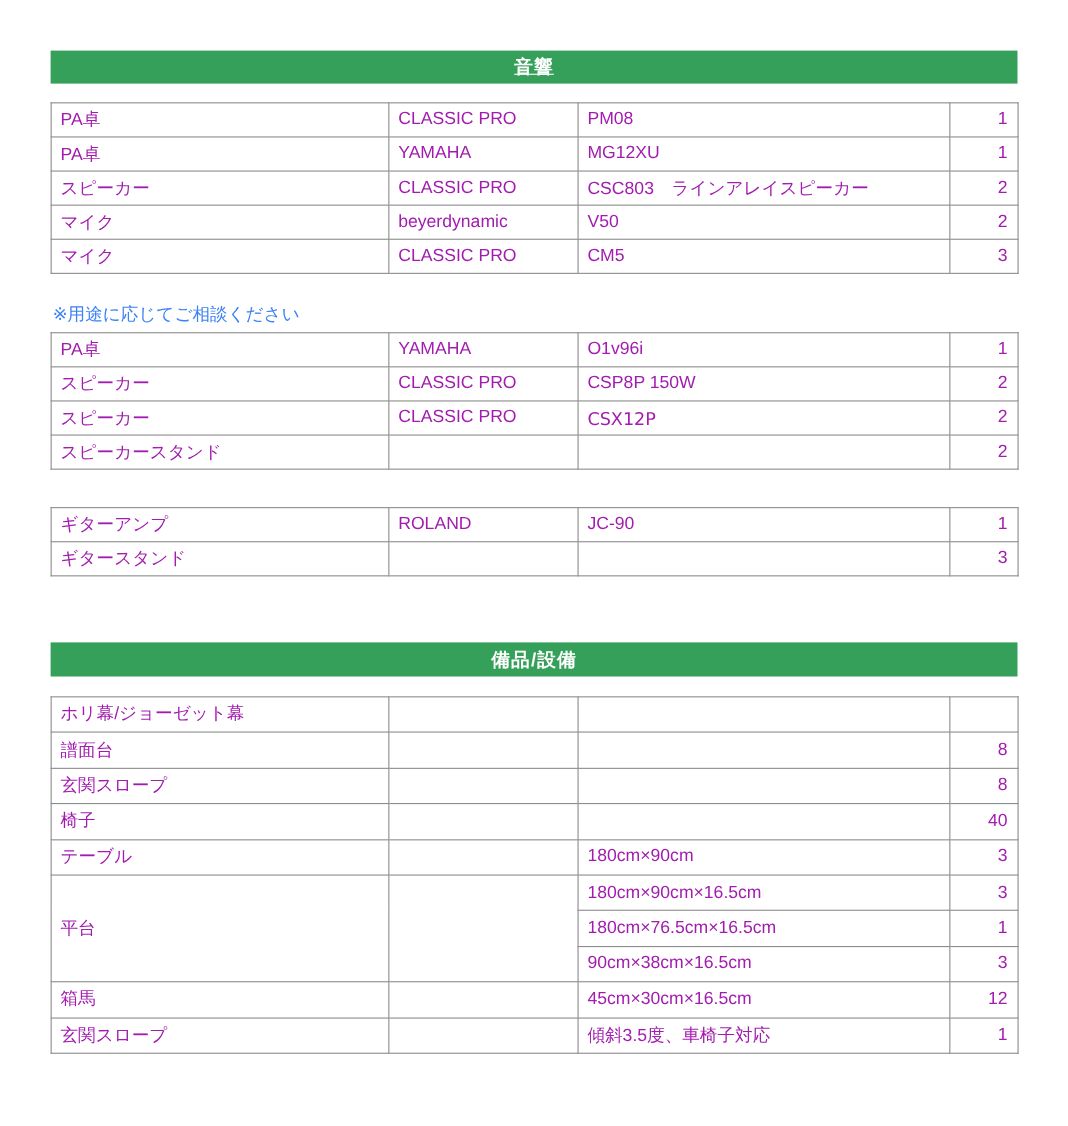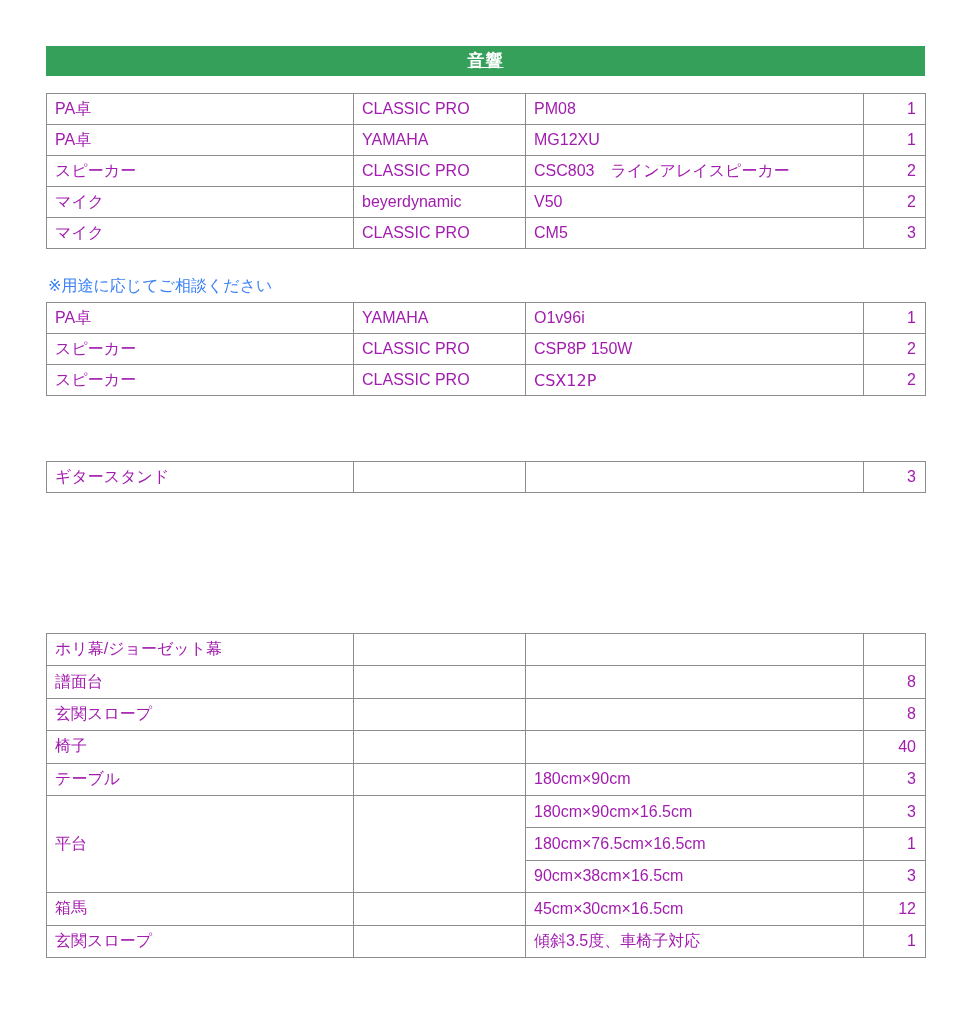--- a/index.html
+++ b/index.html
@@ -130,40 +130,55 @@
       <td class="brand">CLASSIC PRO</td>
       <td class="model">CSP8P 150W</td>
       <td class="qty">2</td>
     </tr>
     <tr>
       <td class="item">スピーカー</td>
       <td class="brand">CLASSIC PRO</td>
       <td class="model">CSX12P</td>
       <td class="qty">2</td>
     </tr>
+    <tr>
+      <td class="item">スピーカースタンド</td>
+      <td class="brand"></td>
+      <td class="model"></td>
+      <td class="qty">2</td>
+    </tr>
   </tbody>
     </table>
 
   <table id="table-guitar">
     <colgroup>
         <col style="width:307px">
         <col style="width:172px">
         <col style="width:338px">
         <col style="width:62px">
       </colgroup>
     <tbody>
+        <tr>
+      <td class="item">ギターアンプ</td>
+      <td class="brand">ROLAND</td>
+      <td class="model">JC-90</td>
+      <td class="qty">1</td>
+    </tr>
     <tr>
       <td class="item">ギタースタンド</td>
       <td class="brand"></td>
       <td class="model"></td>
       <td class="qty">3</td>
     </tr>
   </tbody>
     </table>
 
+  <div class="section-bar" id="bar-equipment">
+    <span>備品/設備</span>
+  </div>
 
   <table id="table-equipment">
     <colgroup>
         <col style="width:307px">
         <col style="width:172px">
         <col style="width:338px">
         <col style="width:62px">
       </colgroup>
     <tbody>
         <tr>

